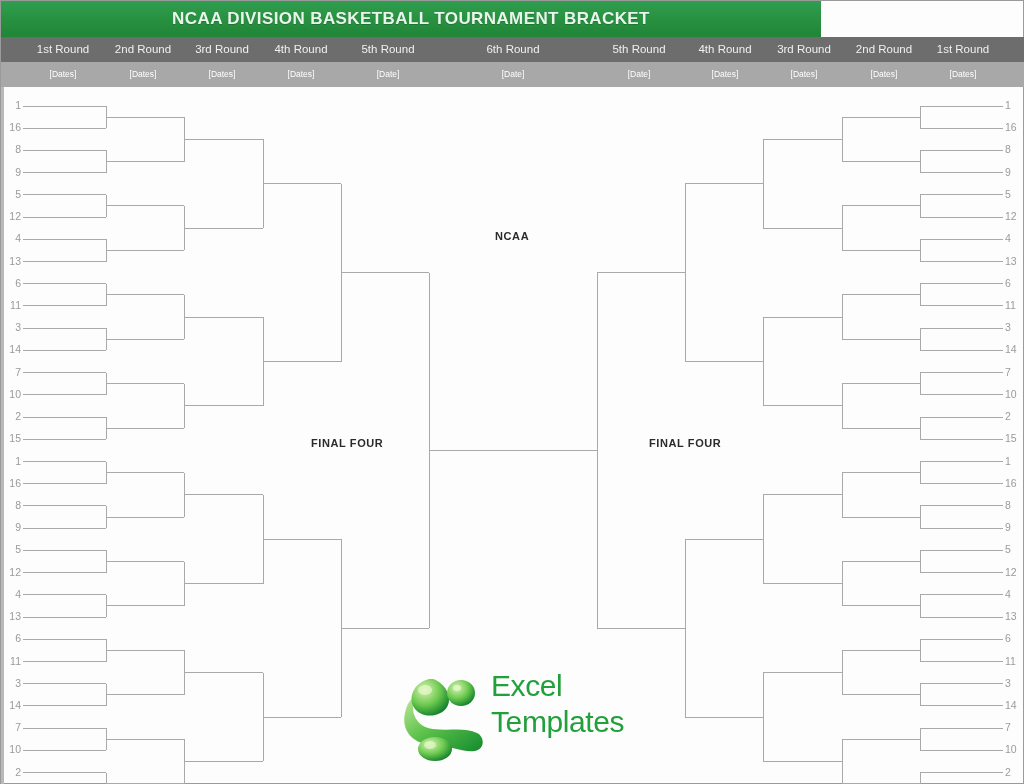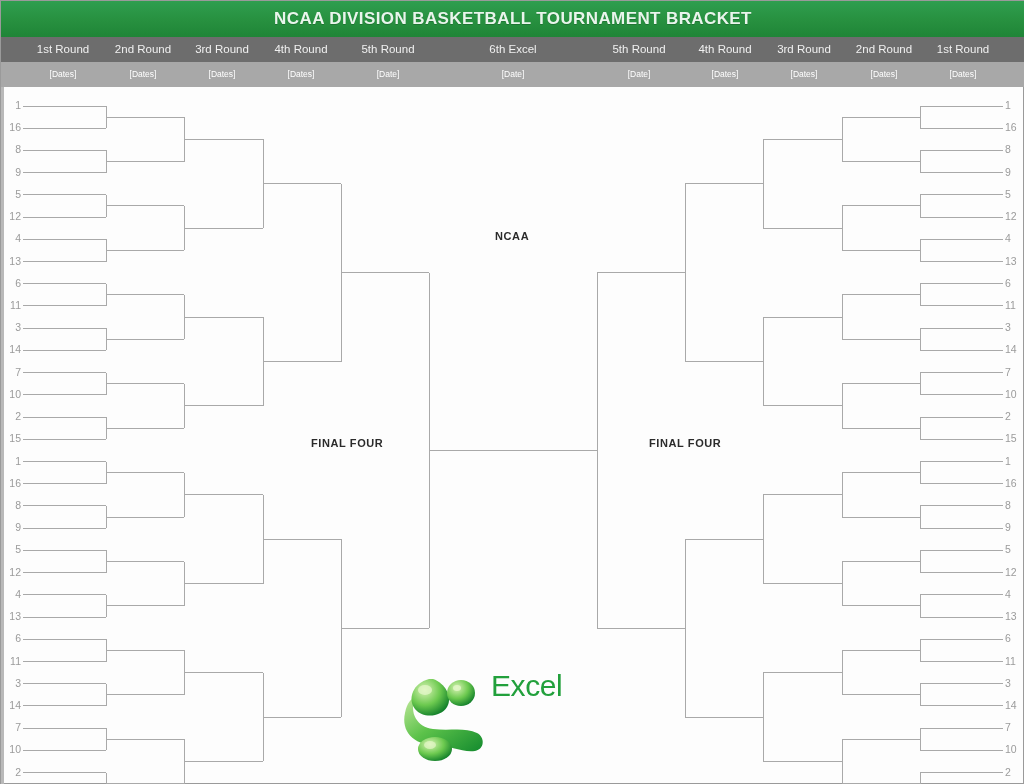--- a/index.html
+++ b/index.html
@@ -10,21 +10,21 @@
     overflow:hidden;
   }
   #page{
     position:relative;width:1024px;height:784px;
     background:#fdfdfd;
     box-sizing:border-box;
     border:1px solid #9a9a9a;
   }
   
   .titlebar{
-    position:absolute;left:0;top:0;width:1024px;height:36px;
+    position:absolute;left:0;top:0;width:820px;height:36px;
     background:linear-gradient(to bottom,#2f9e4f 0%,#27903f 55%,#1f8537 100%);
     display:flex;align-items:center;justify-content:center;
   }
   .titlebar .ttl{
     color:#e9f5ec;font-size:17px;font-weight:bold;letter-spacing:.4px;
     text-shadow:0 1px 0 rgba(0,0,0,.18);
   }
   
   .roundbar{
     position:absolute;left:0;top:36px;width:1024px;height:25px;
@@ -84,21 +84,21 @@
   <div class="titlebar">
     <div class="ttl">NCAA DIVISION BASKETBALL TOURNAMENT BRACKET</div>
   </div>
 
   <div class="roundbar">
       <div class="rlabel" style="left: 7px; width: 110px;">1st Round</div>
       <div class="rlabel" style="left: 87px; width: 110px;">2nd Round</div>
       <div class="rlabel" style="left: 166px; width: 110px;">3rd Round</div>
       <div class="rlabel" style="left: 245px; width: 110px;">4th Round</div>
       <div class="rlabel" style="left: 332px; width: 110px;">5th Round</div>
-      <div class="rlabel" style="left: 457px; width: 110px;">6th Excel</div>
+      <div class="rlabel" style="left: 457px; width: 110px;">6th Round</div>
       <div class="rlabel" style="left: 583px; width: 110px;">5th Round</div>
       <div class="rlabel" style="left: 669px; width: 110px;">4th Round</div>
       <div class="rlabel" style="left: 748px; width: 110px;">3rd Round</div>
       <div class="rlabel" style="left: 828px; width: 110px;">2nd Round</div>
       <div class="rlabel" style="left: 907px; width: 110px;">1st Round</div>
     </div>
   <div class="datebar">
       <div class="dlabel" style="left: 17px; width: 90px;">[Dates]</div>
       <div class="dlabel" style="left: 97px; width: 90px;">[Dates]</div>
       <div class="dlabel" style="left: 176px; width: 90px;">[Dates]</div>
@@ -391,15 +391,16 @@
       <path d="M16 40 C10 56 18 70 34 72 C52 74 66 70 78 76 C86 80 86 92 76 94
                C64 96 50 88 36 88 C14 88 2 74 6 56 C8 46 12 42 16 40 Z" fill="url(#g1)"></path>
       <path d="M30 22 C14 26 8 42 16 52 C24 62 42 60 48 50 C54 40 46 26 34 22 Z" fill="url(#g2)"></path>
       <ellipse cx="62" cy="36" rx="14" ry="13" fill="url(#g2)"></ellipse>
       <ellipse cx="36" cy="92" rx="17" ry="12" fill="url(#g2)"></ellipse>
       <ellipse cx="26" cy="33" rx="7" ry="5" fill="#e4f7c9" opacity=".75"></ellipse>
       <ellipse cx="58" cy="31" rx="4" ry="3" fill="#e4f7c9" opacity=".8"></ellipse>
       <ellipse cx="31" cy="88" rx="6" ry="4" fill="#e4f7c9" opacity=".7"></ellipse>
     </svg>
     <div class="ltxt l1">Excel</div>
+    <div class="ltxt l2">Templates</div>
   </div>
 
 </div>
 
 </body></html>

